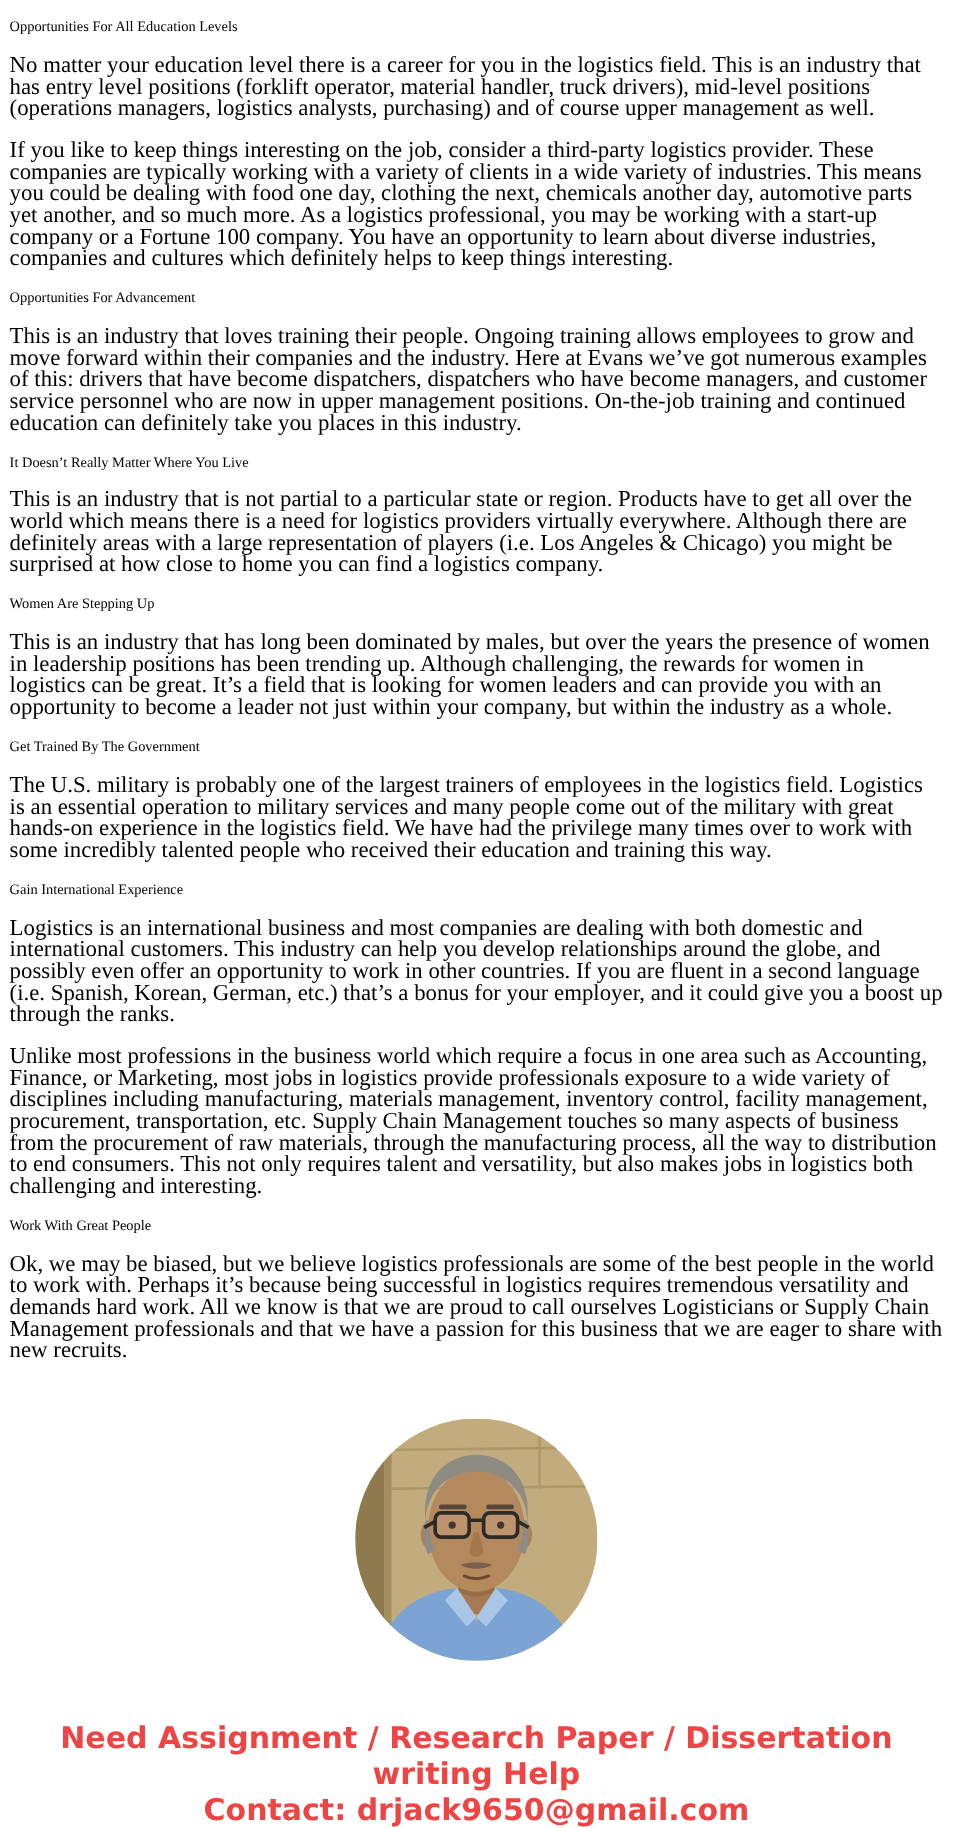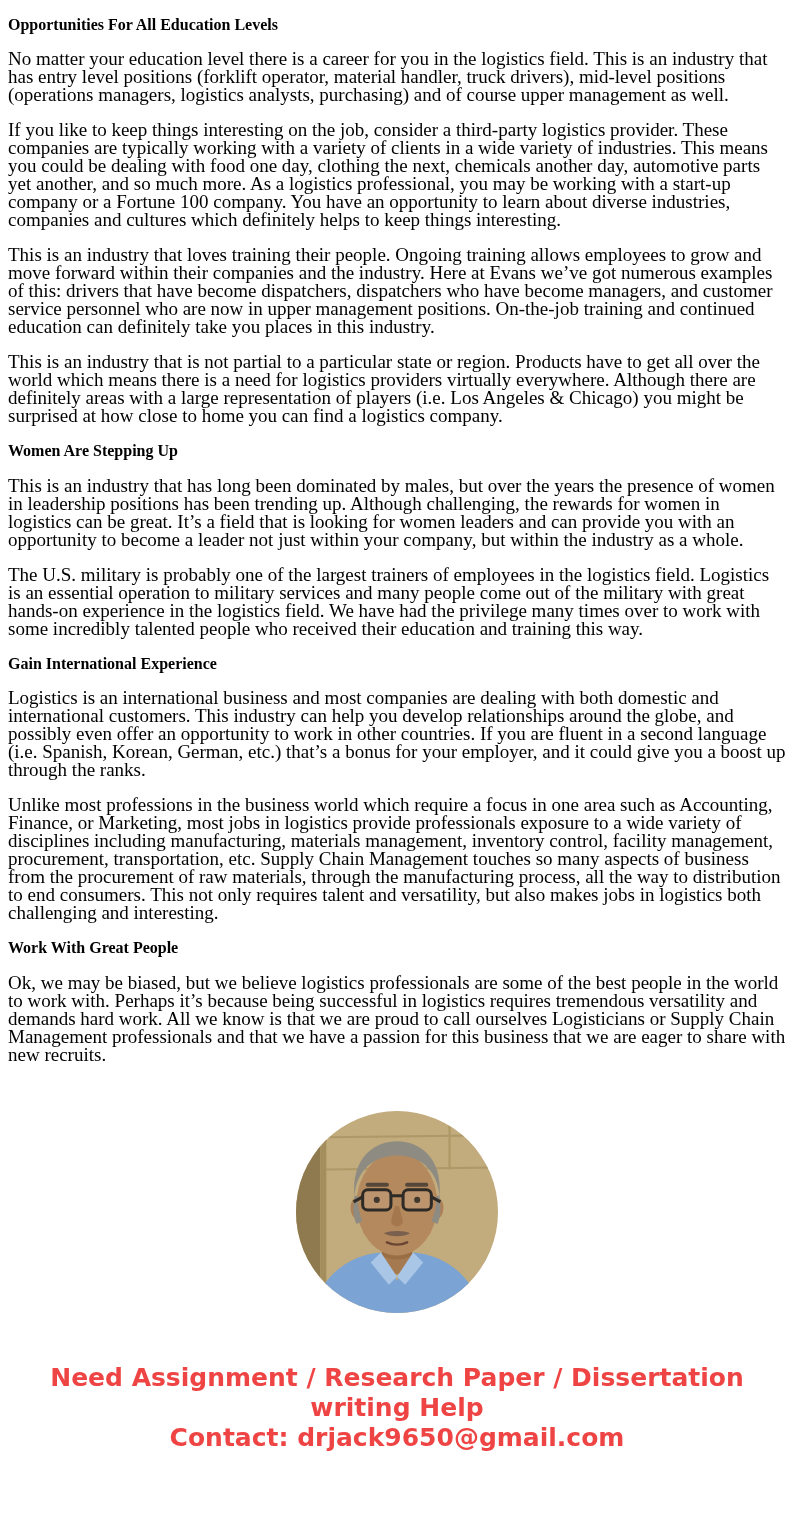--- a/index.html
+++ b/index.html
@@ -9,22 +9,22 @@
   }
   .page {
     width: 794px;
     box-sizing: border-box;
     padding: 8px 8px 30px 8px;
     background: #ffffff;
     color: #000000;
     font-family: "Liberation Serif", serif;
   }
   .section-heading {
-    font-size: 16px;
-    font-weight: bold;
+    font-size: 12px;
+    font-weight: normal;
     line-height: 1.15;
     margin: 17px 0 16px 0;
   }
   .page > article > section:first-child .section-heading {
     margin-top: 8px;
   }
   .section-body {
     font-size: 19px;
     line-height: 18px;
     margin: 15px 0 17px 0;
@@ -65,33 +65,36 @@
     <section>
       <h3 class="section-heading">Opportunities For All Education Levels</h3>
       <p class="section-body">No matter your education level there is a career for you in the logistics field. This is an industry that has entry level positions (forklift operator, material handler, truck drivers), mid-level positions (operations managers, logistics analysts, purchasing) and of course upper management as well.</p>
     </section>
 
     <section>
       <p class="section-body">If you like to keep things interesting on the job, consider a third-party logistics provider. These companies are typically working with a variety of clients in a wide variety of industries. This means you could be dealing with food one day, clothing the next, chemicals another day, automotive parts yet another, and so much more. As a logistics professional, you may be working with a start-up company or a Fortune 100 company. You have an opportunity to learn about diverse industries, companies and cultures which definitely helps to keep things interesting.</p>
     </section>
 
     <section>
+      <h3 class="section-heading">Opportunities For Advancement</h3>
       <p class="section-body">This is an industry that loves training their people. Ongoing training allows employees to grow and move forward within their companies and the industry. Here at Evans we’ve got numerous examples of this: drivers that have become dispatchers, dispatchers who have become managers, and customer service personnel who are now in upper management positions. On-the-job training and continued education can definitely take you places in this industry.</p>
     </section>
 
     <section>
+      <h3 class="section-heading">It Doesn’t Really Matter Where You Live</h3>
       <p class="section-body">This is an industry that is not partial to a particular state or region. Products have to get all over the world which means there is a need for logistics providers virtually everywhere. Although there are definitely areas with a large representation of players (i.e. Los Angeles &amp; Chicago) you might be surprised at how close to home you can find a logistics company.</p>
     </section>
 
     <section>
       <h3 class="section-heading">Women Are Stepping Up</h3>
       <p class="section-body">This is an industry that has long been dominated by males, but over the years the presence of women in leadership positions has been trending up. Although challenging, the rewards for women in logistics can be great. It’s a field that is looking for women leaders and can provide you with an opportunity to become a leader not just within your company, but within the industry as a whole.</p>
     </section>
 
     <section>
+      <h3 class="section-heading">Get Trained By The Government</h3>
       <p class="section-body">The U.S. military is probably one of the largest trainers of employees in the logistics field. Logistics is an essential operation to military services and many people come out of the military with great hands-on experience in the logistics field. We have had the privilege many times over to work with some incredibly talented people who received their education and training this way.</p>
     </section>
 
     <section>
       <h3 class="section-heading">Gain International Experience</h3>
       <p class="section-body">Logistics is an international business and most companies are dealing with both domestic and international customers. This industry can help you develop relationships around the globe, and possibly even offer an opportunity to work in other countries. If you are fluent in a second language (i.e. Spanish, Korean, German, etc.) that’s a bonus for your employer, and it could give you a boost up through the ranks.</p>
     </section>
 
     <section>
       <p class="section-body">Unlike most professions in the business world which require a focus in one area such as Accounting, Finance, or Marketing, most jobs in logistics provide professionals exposure to a wide variety of disciplines including manufacturing, materials management, inventory control, facility management, procurement, transportation, etc. Supply Chain Management touches so many aspects of business from the procurement of raw materials, through the manufacturing process, all the way to distribution to end consumers. This not only requires talent and versatility, but also makes jobs in logistics both challenging and interesting.</p>

